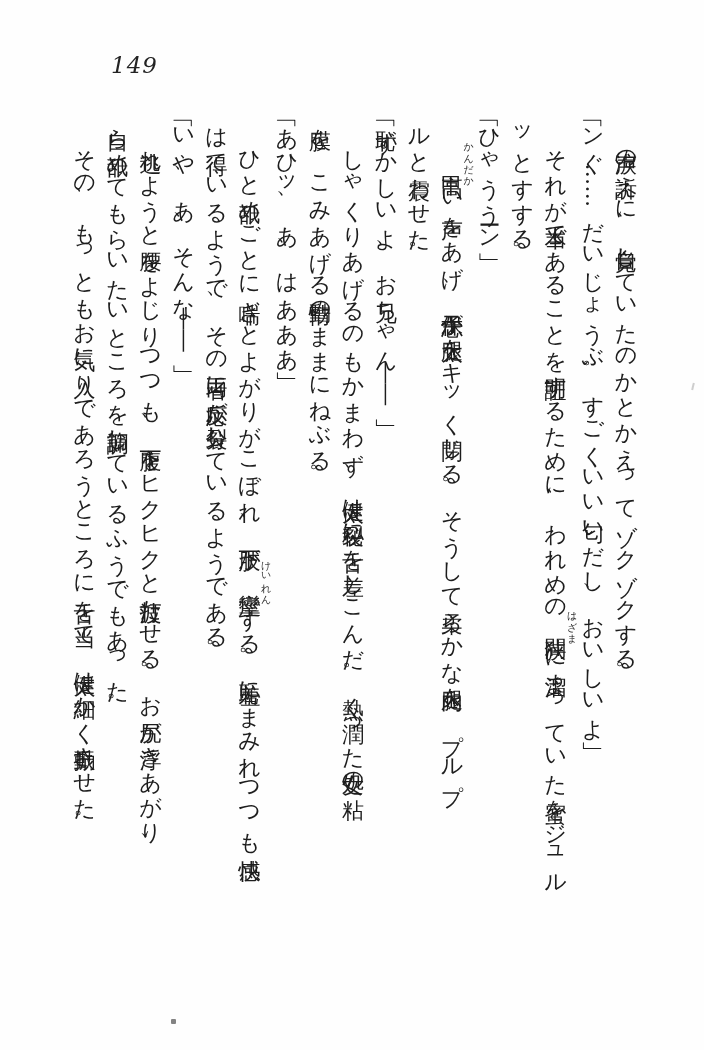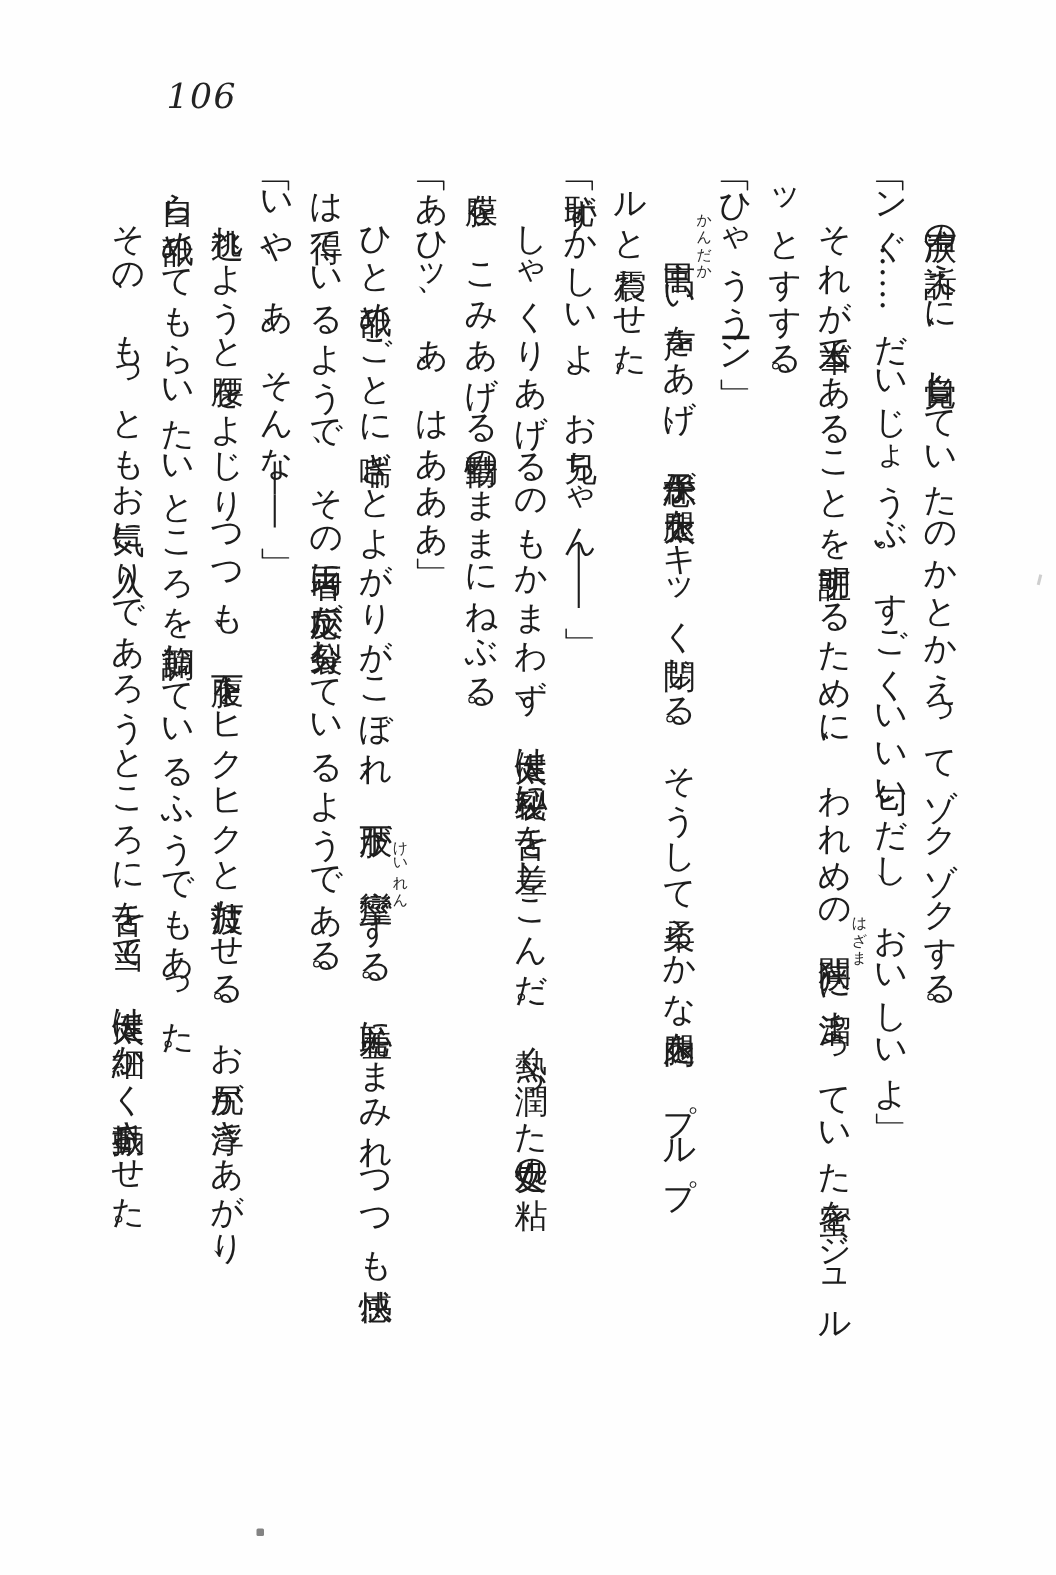--- a/index.html
+++ b/index.html
@@ -72,21 +72,21 @@
     height: 7px;
     background: #b9b9b9;
     opacity: 0.7;
     transform: rotate(14deg);
   }
 </style>
 </head>
 <body>
 
 <div class="book-page">
-  <div class="page-number">106</div>
+  <div class="page-number">149</div>
 
   <div class="text-block" id="text-block">
       <div class="vline indent">涙声の訴えに、自覚していたのかとかえってゾクゾクする。</div>
       <div class="vline">「ンぐ……だいじょうぶ。すごくいい匂いだし、おいしいよ」</div>
       <div class="vline indent">それが本当であることを証明するために、われめの<ruby>狭間<rt>はざま</rt></ruby>に溜まっていた蜜をジュル</div>
       <div class="vline">ッとすする。</div>
       <div class="vline">「ひゃううーン」</div>
       <div class="vline indent"><ruby>甲高<rt>かんだか</rt></ruby>い声をあげ、志保子が太腿をキッく閉じる。そうして柔らかな内腿を、プルプ</div>
       <div class="vline">ルと震わせた。</div>
       <div class="vline">「恥ずかしいよ、お兄ちゃん――」</div>

